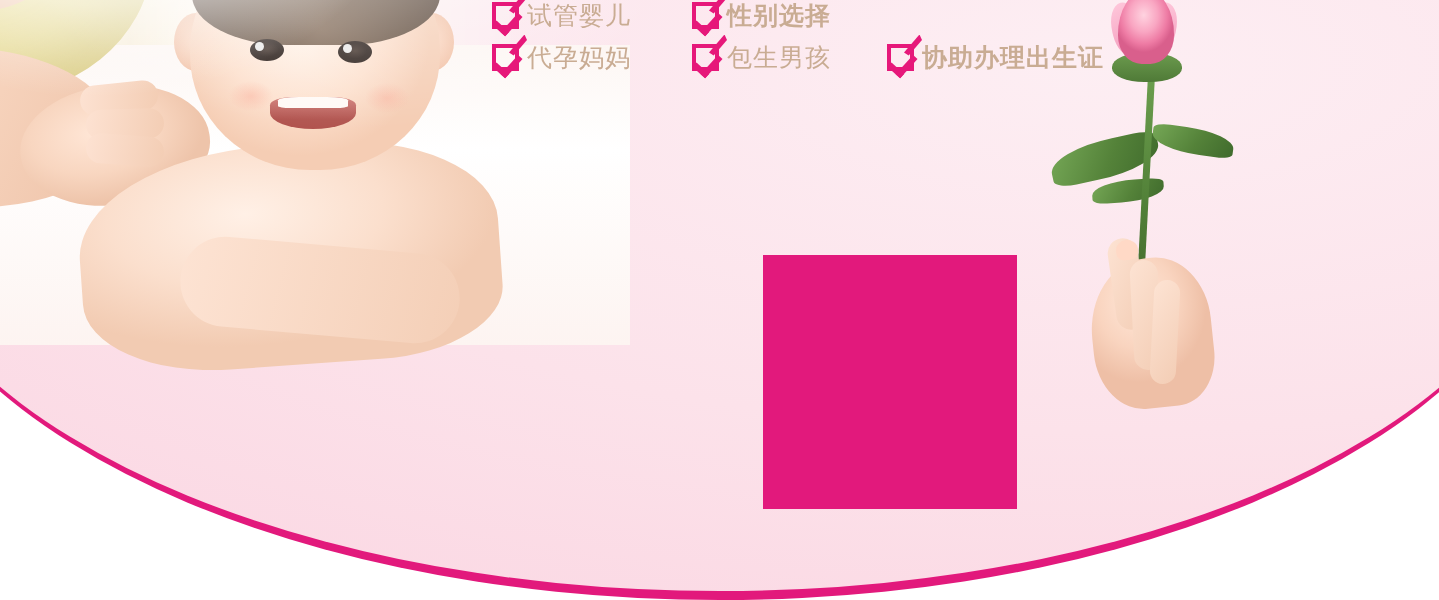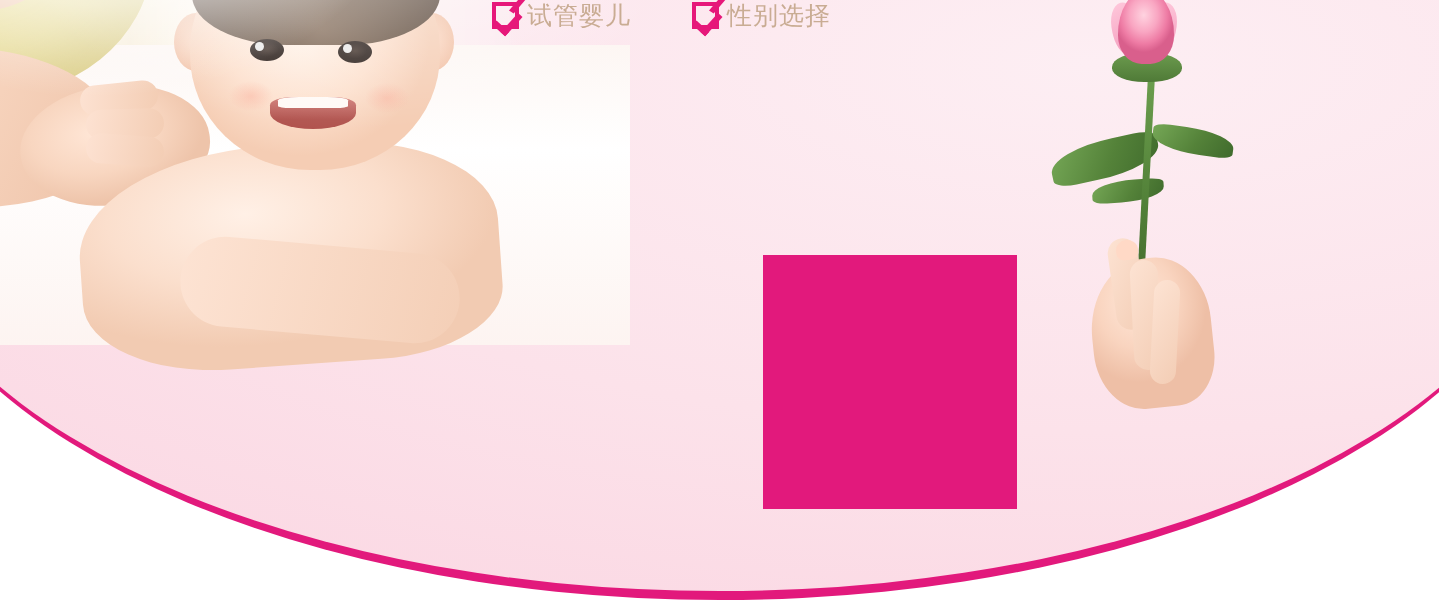--- a/index.html
+++ b/index.html
@@ -230,21 +230,21 @@
   .chk::after{
     content:"";position:absolute;left:13px;top:-13px;
     width:18px;height:21px;background:#e6187a;
     clip-path:polygon(0% 86%, 86% 0%, 100% 26%, 26% 100%);
   }
 
   .list-rows{position:absolute;left:0;top:130px;width:720px;z-index:4;}
 
   .c1{width:200px;}
   .c2{width:195px;}
-  .c3{width:auto;}
+  .c3{width:auto;font-weight:bold;}
 </style>
 </head>
 <body>
 
 <div class="banner">
   <div class="stage">
     <div class="stage-inner">
 
       <div class="photo">
         <div class="curtain"></div>
@@ -305,20 +305,34 @@
             <div class="cell c1">
               <span class="chk"></span>
               <span class="label">试管婴儿</span>
             </div>
             <div class="cell c3">
               <span class="chk"></span>
               <span class="label">性别选择</span>
             </div>
           </div>
 
+          <div class="row">
+            <div class="cell c1">
+              <span class="chk"></span>
+              <span class="label">代孕妈妈</span>
+            </div>
+            <div class="cell c2">
+              <span class="chk"></span>
+              <span class="label">包生男孩</span>
+            </div>
+            <div class="cell c3">
+              <span class="chk"></span>
+              <span class="label">协助办理出生证</span>
+            </div>
+          </div>
 
 
         </div>
       </div>
 
     </div>
   </div>
 </div>
 
 </body></html>

